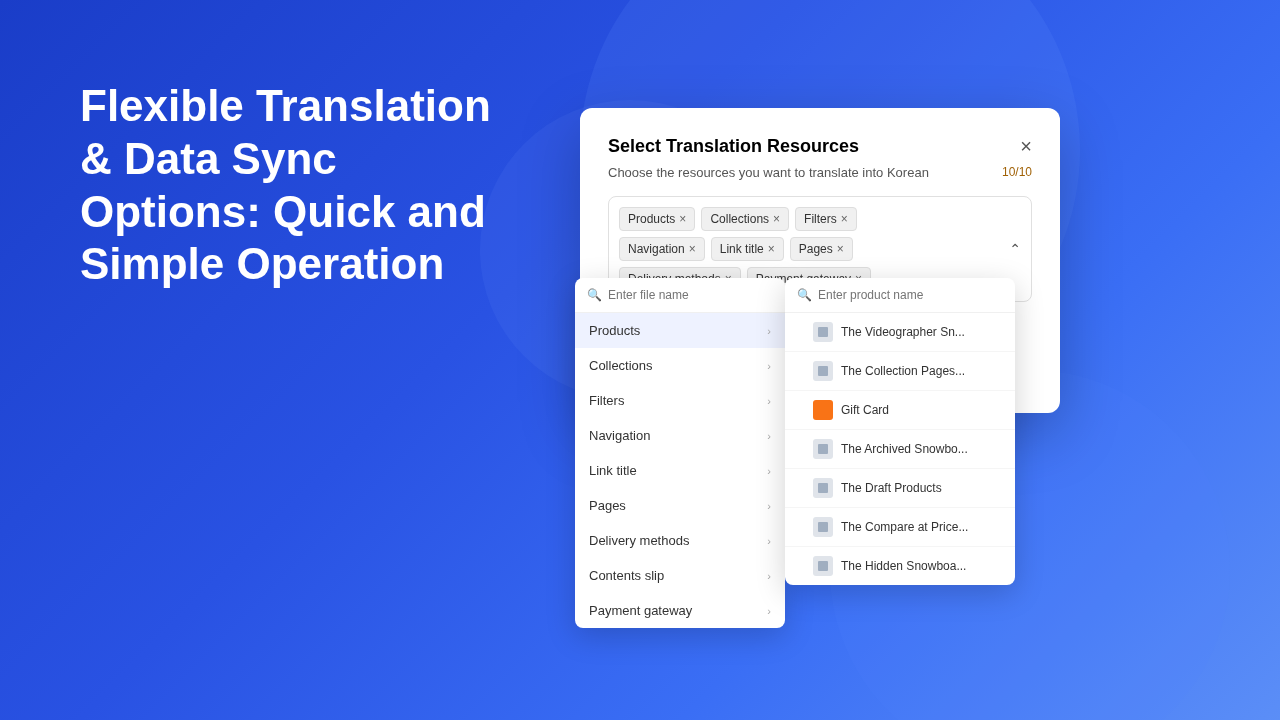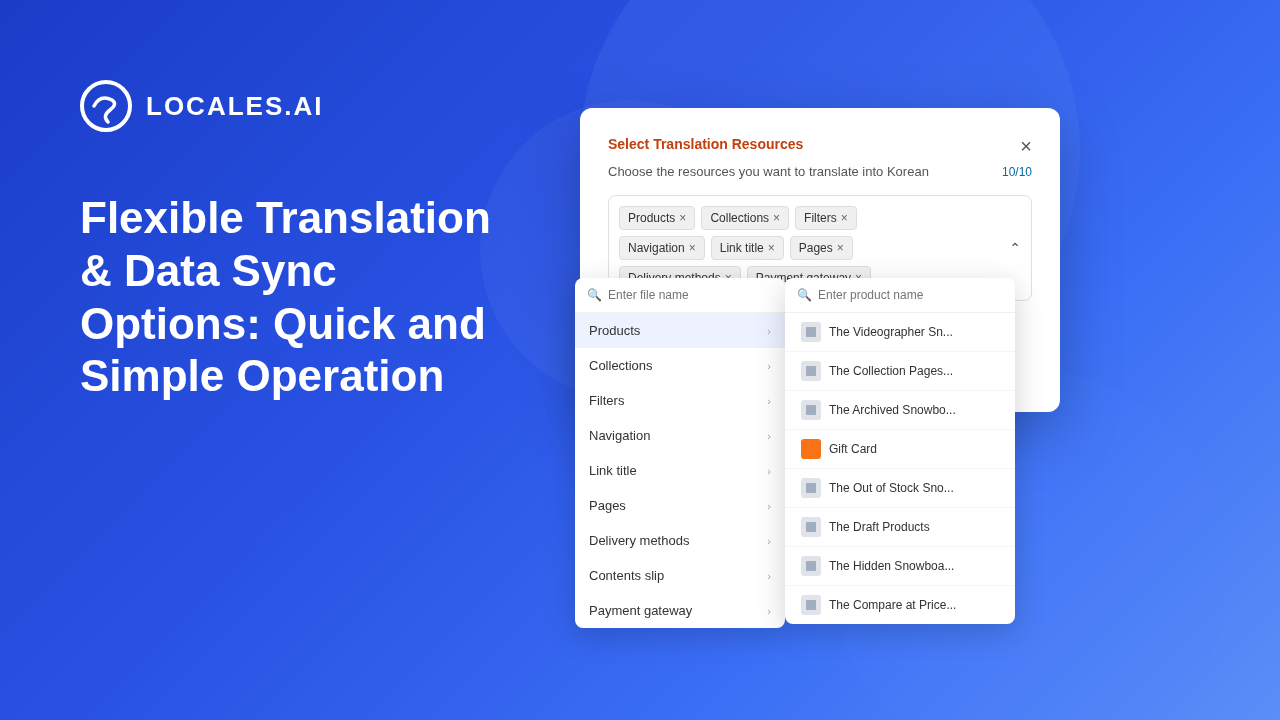--- a/index.html
+++ b/index.html
@@ -99,48 +99,47 @@
     }
 
     .modal-header {
       display: flex;
       justify-content: space-between;
       align-items: flex-start;
       margin-bottom: 8px;
     }
 
     .modal-title {
-      font-size: 14px;
+      font-size: 18px;
       font-weight: 600;
-      color: #c2410c;
+      color: #000000;
     }
 
     .close-btn {
       background: none;
       border: none;
       cursor: pointer;
       font-size: 20px;
       color: #555;
       line-height: 1;
       padding: 0;
     }
 
     .modal-subtitle {
       font-size: 13px;
       color: #555;
       margin-bottom: 16px;
       display: flex;
       justify-content: space-between;
-      align-items: center;
       gap: 8px;
     }
 
     .modal-count {
       font-size: 12px;
-      color: #0369a1;
+      color: #a16207;
     }
 
     
     .tags-area {
       border: 1px solid #e0e0e0;
       border-radius: 8px;
       padding: 10px;
       margin-bottom: 16px;
       position: relative;
     }
@@ -305,21 +304,21 @@
 
     .product-list {
       list-style: none;
       overflow-y: auto;
     }
 
     .product-item {
       display: flex;
       align-items: center;
       gap: 8px;
-      padding: 9px 16px;
+      padding: 9px 28px;
       font-size: 12px;
       color: #333;
       cursor: pointer;
       border-bottom: 1px solid #f5f5f5;
     }
 
     .product-item:last-child {
       border-bottom: none;
     }
 
@@ -351,27 +350,20 @@
 </head>
 <body>
 
 <div class="bg">
   <div class="bg-circle1"></div>
   <div class="bg-circle2"></div>
   <div class="bg-circle3"></div>
 </div>
 
 <div class="left-content">
-  <div class="logo">
-    <svg class="logo-icon" viewBox="0 0 52 52" fill="none" xmlns="http://www.w3.org/2000/svg">
-      <circle cx="26" cy="26" r="24" stroke="white" stroke-width="4" fill="none"></circle>
-      <path d="M14 26 Q20 14 32 20 Q38 24 30 30 Q22 36 28 42" stroke="white" stroke-width="3.5" fill="none" stroke-linecap="round"></path>
-    </svg>
-    <span class="logo-text">LOCALES.AI</span>
-  </div>
   <h1 class="headline">Flexible Translation &amp; Data Sync Options: Quick and Simple Operation</h1>
 </div>
 
 <div class="modal">
   <div class="modal-header">
     <span class="modal-title">Select Translation Resources</span>
     <button class="close-btn">×</button>
   </div>
   <div class="modal-subtitle">
     <span>Choose the resources you want to translate into Korean</span>
@@ -494,61 +486,53 @@
     </li>
     <li class="product-item">
       <div class="product-icon product-icon-gray">
         <svg width="12" height="12" viewBox="0 0 12 12">
             <rect x="1" y="1" width="10" height="10" rx="1" fill="#a0aec0"></rect>
           </svg>
       </div>
       <span class="product-text">The Collection Pages...</span>
     </li>
     <li class="product-item">
+      <div class="product-icon product-icon-orange">
+        <svg width="12" height="12" viewBox="0 0 12 12">
+            <rect x="1" y="1" width="10" height="10" rx="1" fill="#f97316"></rect>
+          </svg>
+      </div>
+      <span class="product-text">Gift Card</span>
+    </li>
+    <li class="product-item">
       <div class="product-icon product-icon-gray">
         <svg width="12" height="12" viewBox="0 0 12 12">
             <rect x="1" y="1" width="10" height="10" rx="1" fill="#a0aec0"></rect>
           </svg>
       </div>
       <span class="product-text">The Archived Snowbo...</span>
     </li>
     <li class="product-item">
-      <div class="product-icon product-icon-orange">
-        <svg width="12" height="12" viewBox="0 0 12 12">
-            <rect x="1" y="1" width="10" height="10" rx="1" fill="#f97316"></rect>
-          </svg>
-      </div>
-      <span class="product-text">Gift Card</span>
-    </li>
-    <li class="product-item">
       <div class="product-icon product-icon-gray">
         <svg width="12" height="12" viewBox="0 0 12 12">
             <rect x="1" y="1" width="10" height="10" rx="1" fill="#a0aec0"></rect>
           </svg>
       </div>
-      <span class="product-text">The Out of Stock Sno...</span>
+      <span class="product-text">The Draft Products</span>
     </li>
     <li class="product-item">
       <div class="product-icon product-icon-gray">
         <svg width="12" height="12" viewBox="0 0 12 12">
             <rect x="1" y="1" width="10" height="10" rx="1" fill="#a0aec0"></rect>
           </svg>
       </div>
-      <span class="product-text">The Draft Products</span>
+      <span class="product-text">The Compare at Price...</span>
     </li>
     <li class="product-item">
       <div class="product-icon product-icon-gray">
         <svg width="12" height="12" viewBox="0 0 12 12">
             <rect x="1" y="1" width="10" height="10" rx="1" fill="#a0aec0"></rect>
           </svg>
       </div>
       <span class="product-text">The Hidden Snowboa...</span>
-    </li>
-    <li class="product-item">
-      <div class="product-icon product-icon-gray">
-        <svg width="12" height="12" viewBox="0 0 12 12">
-            <rect x="1" y="1" width="10" height="10" rx="1" fill="#a0aec0"></rect>
-          </svg>
-      </div>
-      <span class="product-text">The Compare at Price...</span>
     </li>
   </ul>
 </div>
 
 </body></html>

